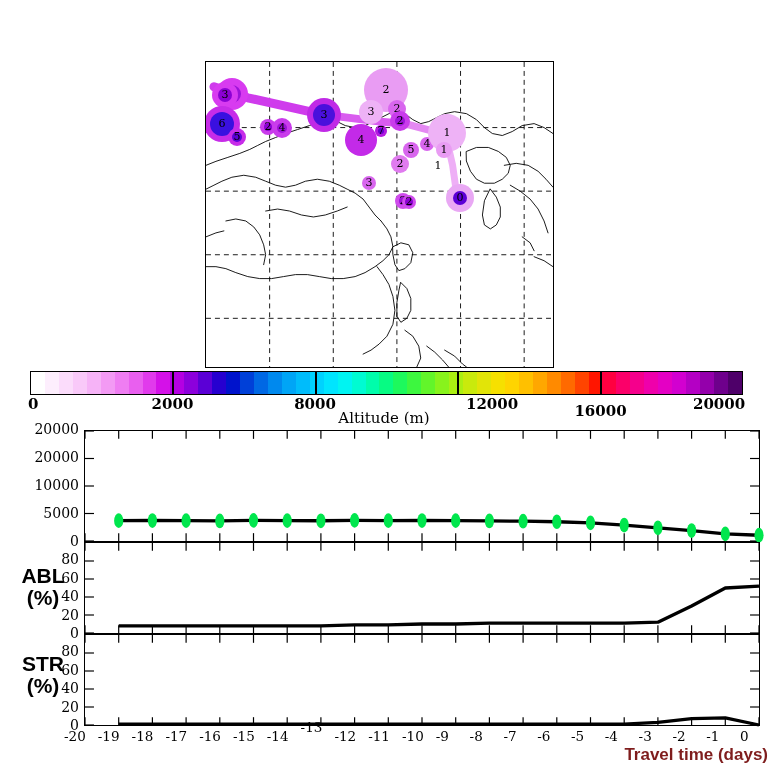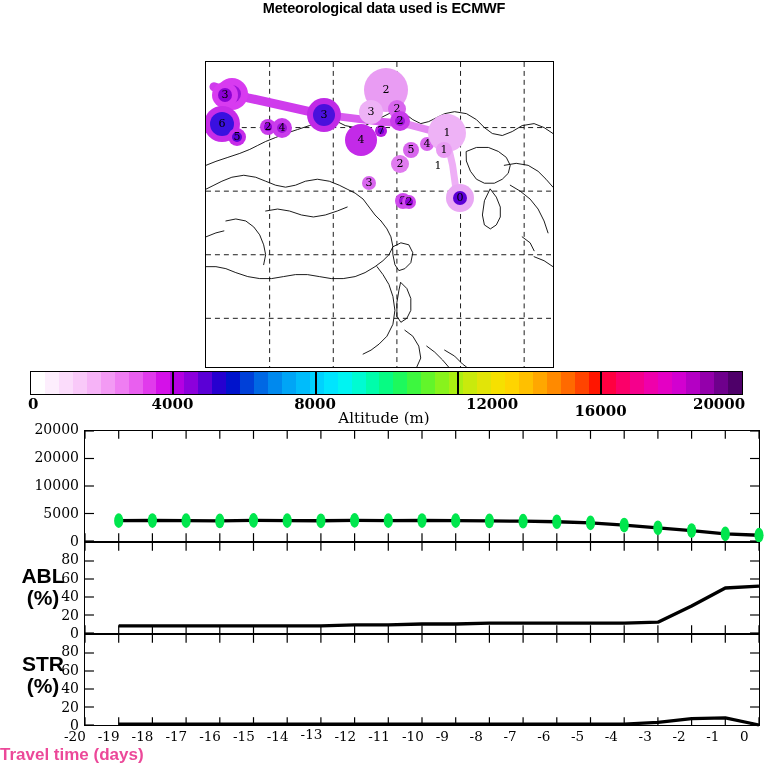--- a/index.html
+++ b/index.html
@@ -110,30 +110,29 @@
     white-space: nowrap;
   }
   .xtick {
     position: absolute;
     font-family: "DejaVu Serif", serif;
     font-size: 13.5px; color: #000;
     white-space: nowrap;
   }
   #xaxis-title {
     position: absolute; left: 0; top: 745px; width: 768px;
-    text-align: left;
+    text-align: right;
     font-family: "Liberation Sans", sans-serif;
-    font-weight: bold; font-size: 17px; color: #ec4899;
+    font-weight: bold; font-size: 17px; color: #7f1d1d;
   }
 </style>
 </head>
 <body>
 
 <div class="abs" id="title-block">
-  <div id="met-line">Meteorological data used is ECMWF</div>
 </div>
 
 <div class="abs" id="map-frame">
   <svg id="map-svg" viewBox="0 0 349 307" preserveAspectRatio="none">
 
     <g stroke="#000" stroke-width="0.9" stroke-dasharray="5,4" fill="none">
       <line x1="0" y1="66" x2="349" y2="66"></line>
       <line x1="0" y1="130" x2="349" y2="130"></line>
       <line x1="0" y1="194" x2="349" y2="194"></line>
       <line x1="0" y1="258" x2="349" y2="258"></line>
@@ -343,21 +342,21 @@
       <div class="seg" style="background: rgb(110, 0, 140);"></div>
       <div class="seg" style="background: rgb(78, 0, 105);"></div>
     </div>
   <div class="cb-div" style="left:142px;"></div>
   <div class="cb-div" style="left:285px;"></div>
   <div class="cb-div" style="left:427px;"></div>
   <div class="cb-div" style="left:570px;"></div>
 </div>
 <div class="abs" id="colorbar-labels">
     <div class="cbl" style="left: 28px;">0</div>
-    <div class="cbl" style="left: 151.6px;">4000</div>
+    <div class="cbl" style="left: 151.6px;">2000</div>
     <div class="cbl" style="left: 294.2px;">8000</div>
     <div class="cbl" style="left: 446px; margin-left: 20px;">12000</div>
     <div class="cbl" style="left: 574.4px; margin-top: 7px;">16000</div>
     <div class="cbl" style="left: 693px;">20000</div>
   </div>
 <div class="abs" id="cb-axis-title">Altitude (m)</div>
 
 <div class="abs" id="panels">
 
   <div class="panel-frame" id="alt-frame" style="left:84px; top:5px; width:676px; height:112px;">
@@ -594,21 +593,21 @@
       <div class="ytick" style="left: 0px; width: 79px; top: 218.4px;">80</div>
     </div>
   <div id="xtick-layer">
       <div class="xtick" style="width: 40px; left: 64px; top: 303px;">-20</div>
       <div class="xtick" style="width: 40px; left: 97.8px; top: 303px;">-19</div>
       <div class="xtick" style="width: 40px; left: 131.6px; top: 303px;">-18</div>
       <div class="xtick" style="width: 40px; left: 165.4px; top: 303px;">-17</div>
       <div class="xtick" style="width: 40px; left: 199.2px; top: 303px;">-16</div>
       <div class="xtick" style="width: 40px; left: 233px; top: 303px;">-15</div>
       <div class="xtick" style="width: 40px; left: 266.8px; top: 303px;">-14</div>
-      <div class="xtick" style="width: 40px; left: 300.6px; top: 301px;">-13</div>
+      <div class="xtick" style="width: 40px; left: 300.6px; top: 294px;">-13</div>
       <div class="xtick" style="width: 40px; left: 334.4px; top: 303px;">-12</div>
       <div class="xtick" style="width: 40px; left: 368.2px; top: 303px;">-11</div>
       <div class="xtick" style="width: 40px; left: 402px; top: 303px;">-10</div>
       <div class="xtick" style="width: 40px; left: 435.8px; top: 303px;">-9</div>
       <div class="xtick" style="width: 40px; left: 469.6px; top: 303px;">-8</div>
       <div class="xtick" style="width: 40px; left: 503.4px; top: 303px;">-7</div>
       <div class="xtick" style="width: 40px; left: 537.2px; top: 303px;">-6</div>
       <div class="xtick" style="width: 40px; left: 571px; top: 303px;">-5</div>
       <div class="xtick" style="width: 40px; left: 604.8px; top: 303px;">-4</div>
       <div class="xtick" style="width: 40px; left: 638.6px; top: 303px;">-3</div>

